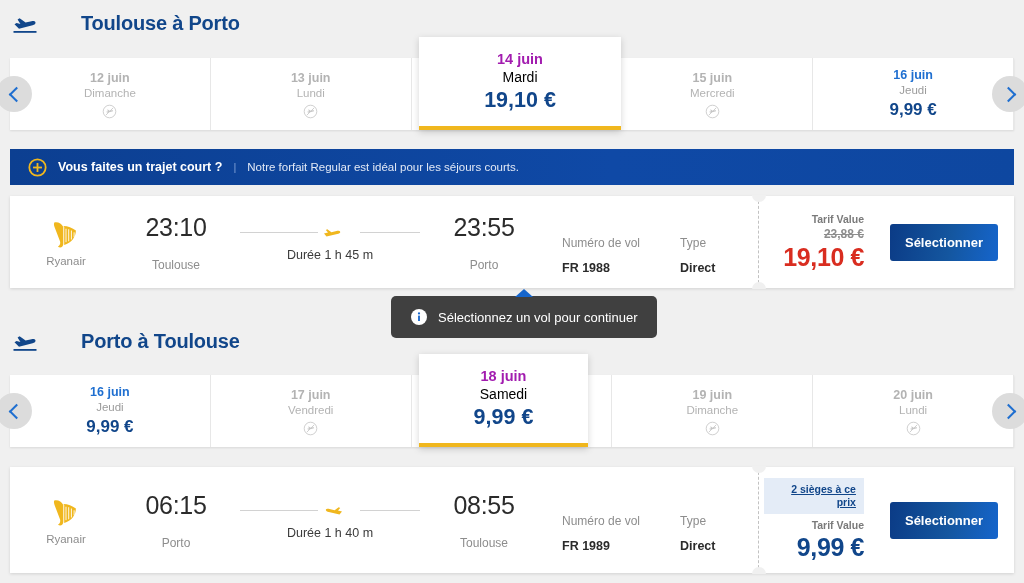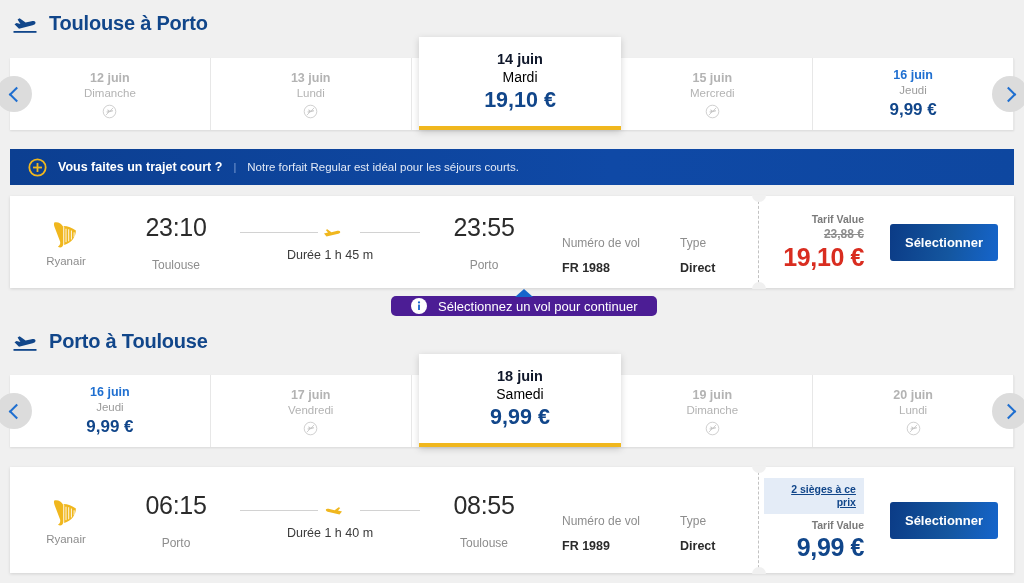--- a/index.html
+++ b/index.html
@@ -12,20 +12,21 @@
   .page { position: relative; width: 1024px; height: 583px; }
 
   
   .section-title {
     display: flex; align-items: center; gap: 11px;
     padding-left: 12px;
   }
   .section-title .title-text {
     font-size: 20px; font-weight: bold; color: #11468a;
     letter-spacing: -0.2px;
+    margin-left: 32px;
   }
   .takeoff-icon { width: 26px; height: 22px; display: block; }
 
   
   .carousel {
     position: relative;
     height: 72px;
     background: #ffffff;
     margin: 0 10px;
     display: flex;
@@ -53,21 +54,21 @@
     position: absolute;
     top: -21px;
     height: 93px;
     background: #fff;
     border: none;
     box-shadow: 0 2px 7px rgba(0,0,0,0.17);
     z-index: 5;
     justify-content: center;
     padding-bottom: 4px;
   }
-  .dcard.selected .d-date { font-size: 14.5px; color: #0f172a; line-height: 19px; }
+  .dcard.selected .d-date { font-size: 14.5px; color: #a21caf; line-height: 19px; }
   .dcard.selected .d-day  { font-size: 14px; color: #000000; line-height: 16px; }
   .dcard.selected .d-price { font-size: 21.5px; color: #11468a; line-height: 28px; }
   .dcard.selected::after {
     content: ""; position: absolute; left: 0; right: 0; bottom: 0;
     height: 4px; background: #f0b71e;
   }
 
   .nav-arrow {
     position: absolute; top: 50%; transform: translateY(-50%);
     width: 36px; height: 36px; border-radius: 50%;
@@ -178,22 +179,22 @@
   .select-btn {
     background: linear-gradient(100deg, #0b3b86 0%, #14569f 55%, #1565cc 100%);
     color: #fff; font-size: 13px; font-weight: bold;
     border: none; border-radius: 3px;
     padding: 11px 15px; cursor: pointer; white-space: nowrap;
   }
 
   
   .tooltip {
     position: absolute; left: 391px; top: 296px;
-    background: #4c1d95; color: #fff;
-    border-radius: 5px; padding: 2px 20px;
+    background: #404040; color: #fff;
+    border-radius: 5px; padding: 13px 20px;
     display: flex; align-items: center; gap: 11px;
     font-size: 13px; z-index: 20;
   }
   .tooltip::before {
     content: ""; position: absolute; top: -7px; left: 50%;
     transform: translateX(-50%);
     border-left: 9px solid transparent; border-right: 9px solid transparent;
     border-bottom: 8px solid #1565cc;
   }
   .info-icon { width: 16px; height: 16px; flex: 0 0 16px; }
@@ -369,21 +370,21 @@
         <span class="d-day">Vendredi</span>
         <svg class="noflight" width="15" height="15" viewBox="0 0 20 20">
           <circle cx="10" cy="10" r="8.4" fill="none" stroke="#c6c6c6" stroke-width="1.1"></circle>
           <path d="M5.5 10.3 L8.2 9.6 L6.8 7.8 L7.7 7.4 L10.2 9.1 L13 8.4 C13.9 8.2 14.6 8.4 14.7 8.9 C14.8 9.4 14.2 9.9 13.3 10.1 L7 11.8 Z" fill="#c6c6c6"></path>
           <line x1="5.2" y1="14.8" x2="14.8" y2="5.2" stroke="#c6c6c6" stroke-width="1.1"></line>
         </svg>
       </div>
 
       <div class="dcard"></div>
 
-      <div class="dcard selected" style="left:409px;width:202px;">
+      <div class="dcard selected" style="left:409px;width:169px;">
         <span class="d-date">18 juin</span>
         <span class="d-day">Samedi</span>
         <span class="d-price">9,99 €</span>
       </div>
 
       <div class="dcard">
         <span class="d-date">19 juin</span>
         <span class="d-day">Dimanche</span>
         <svg class="noflight" width="15" height="15" viewBox="0 0 20 20">
           <circle cx="10" cy="10" r="8.4" fill="none" stroke="#c6c6c6" stroke-width="1.1"></circle>

